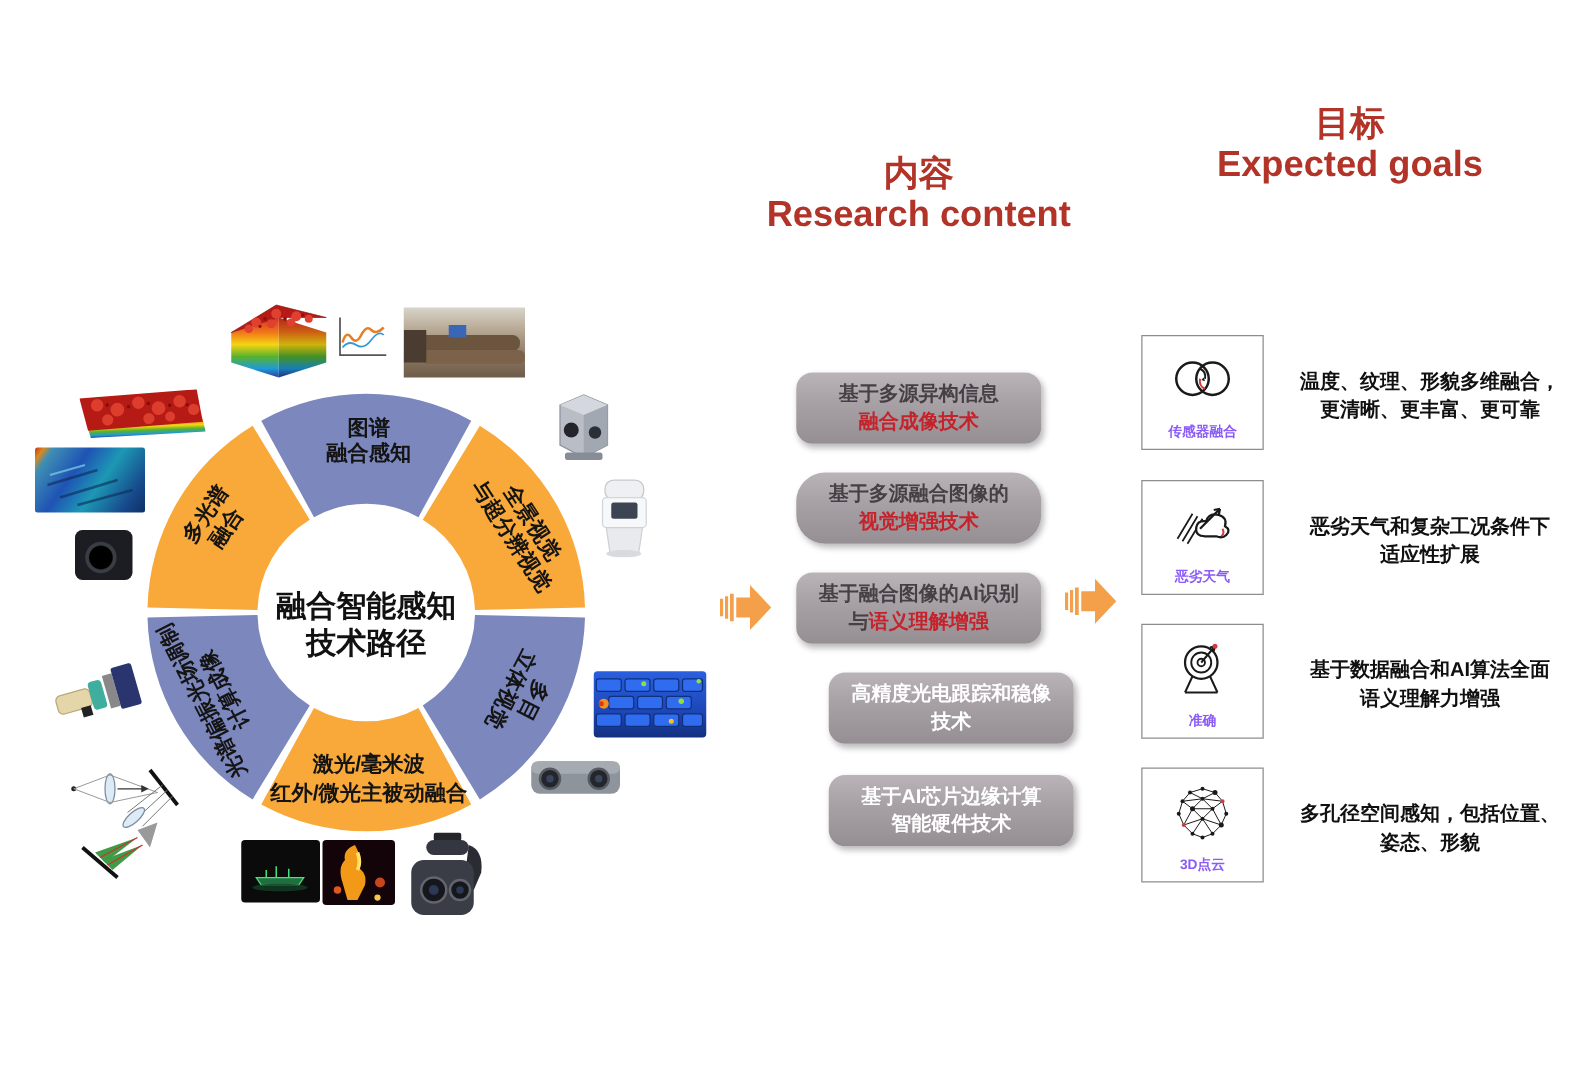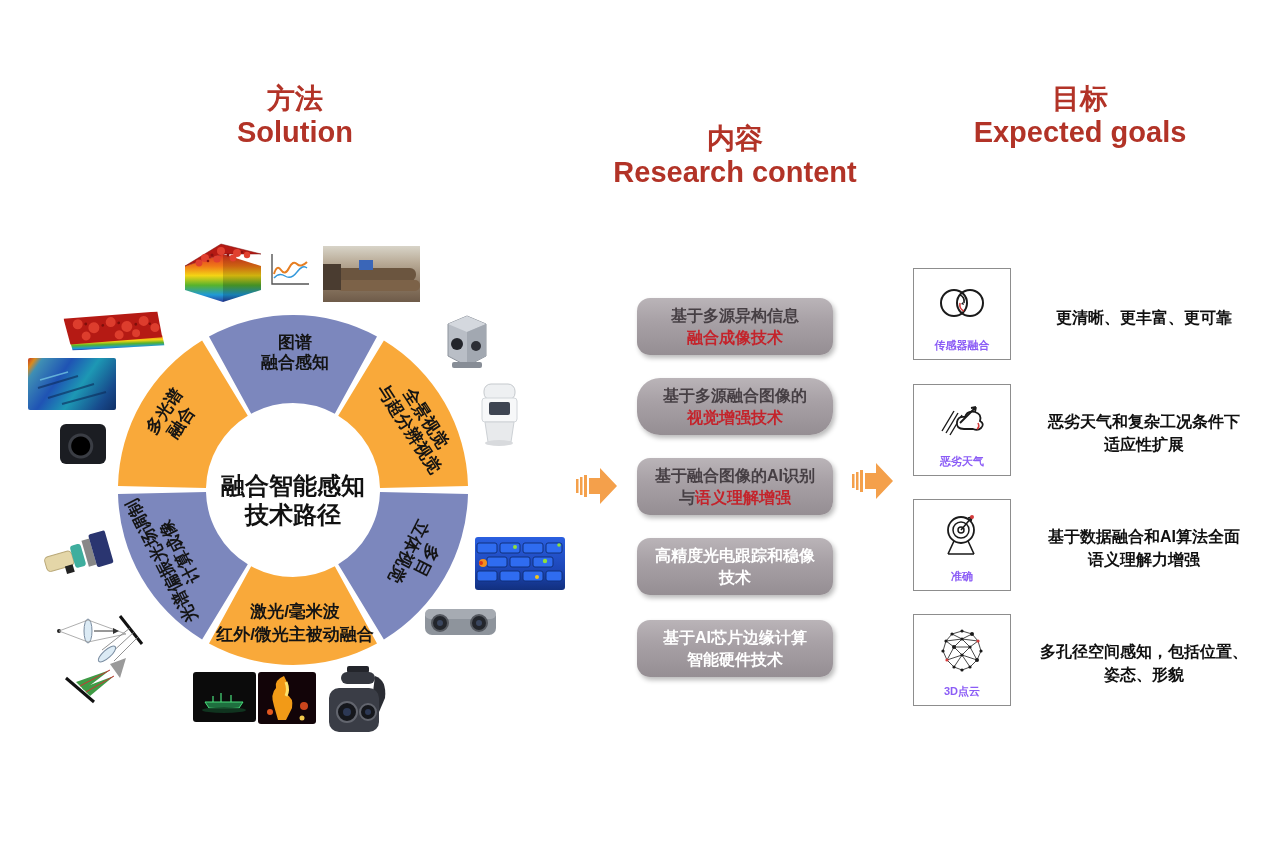--- a/index.html
+++ b/index.html
@@ -24,42 +24,38 @@
   .sl5{left:58px;top:105px;transform:translate(-50%,-50%) rotate(-56deg);}
   
   .blk-arrow{position:absolute;width:42px;height:46px;}
   
   .rbox{position:absolute;left:637px;width:196px;height:57px;border-radius:13px;
     background:linear-gradient(180deg,#bab4b8 0%,#a8a1a6 40%,#958e93 100%);
     box-shadow:2px 3px 5px rgba(0,0,0,.28);
     text-align:center;font-weight:bold;font-size:16px;line-height:22px;color:#463f44;
     display:flex;flex-direction:column;justify-content:center;}
   .rbox .red{color:#c4232b;}
-  .rbox.white{color:#fff;}
+  .rbox.white{color:#fff;margin-left:26px;}
   .rbox.white .red{color:#fff;}
   
   .goal{position:absolute;left:913px;height:90px;}
   .gbox{position:absolute;left:0;top:0;width:96px;height:90px;background:#fff;border:1px solid #8d8d8d;
     text-align:center;}
   .gbox .glabel{position:absolute;left:0;right:0;bottom:6px;font-size:11px;font-weight:bold;color:#8b5cf6;}
   .gbox svg{margin-top:10px;}
   .gdesc{position:absolute;left:117px;top:4px;width:228px;height:90px;display:flex;flex-direction:column;
     justify-content:center;text-align:center;font-size:16px;font-weight:bold;color:#101010;line-height:23px;}
   
   .ph{position:absolute;}
 </style>
 </head>
 <body>
 
 <div id="canvas">
 
-  <div class="hdr" style="left:175px;top:82px;width:240px;">
-    <div class="zh">方法</div>
-    <div class="en">Solution</div>
-  </div>
   <div class="hdr" style="left:560px;top:82px;width:350px;margin-top:40px;">
     <div class="zh">内容</div>
     <div class="en">Research content</div>
   </div>
   <div class="hdr" style="left:935px;top:82px;width:290px;">
     <div class="zh">目标</div>
     <div class="en">Expected goals</div>
   </div>
 
   <div id="donut-wrap">
@@ -353,20 +349,21 @@
       <svg width="56" height="48">
         <circle cx="20" cy="24" r="13" fill="none" stroke="#1a1a1a" stroke-width="2"></circle>
         <circle cx="36" cy="24" r="13" fill="none" stroke="#1a1a1a" stroke-width="2"></circle>
         <path d="M26 16 q5 2 4 8" fill="none" stroke="#1a1a1a" stroke-width="1.6"></path>
         <path d="M30 32 q-5 -2 -4 -8" fill="none" stroke="#d43a3a" stroke-width="1.6"></path>
         <path d="M29 23 l1 3 l-3 -1 Z" fill="#1a1a1a"></path>
       </svg>
       <div class="glabel">传感器融合</div>
     </div>
     <div class="gdesc">
+      <div>温度、纹理、形貌多维融合，</div>
       <div>更清晰、更丰富、更可靠</div>
     </div>
   </div>
   <div class="goal" style="top:384px;">
     <div class="gbox">
       <svg width="56" height="48">
         <path d="M8 36 L20 16 M12 38 L24 18 M16 40 L28 20" stroke="#1a1a1a" stroke-width="1.4"></path>
         <path d="M30 34 q-8 0 -7 -7 q1 -6 8 -5 q2 -7 10 -5 q7 2 5 9 q5 3 1 7 q-3 3 -8 1 Z" fill="#fff" stroke="#1a1a1a" stroke-width="1.8"></path>
         <path d="M26 28 L42 12 M42 12 l-5 1 m5 -1 l-1 5" stroke="#1a1a1a" stroke-width="1.8" fill="none"></path>
         <path d="M44 28 q2 4 -1 6" stroke="#d43a3a" stroke-width="1.6" fill="none"></path>

